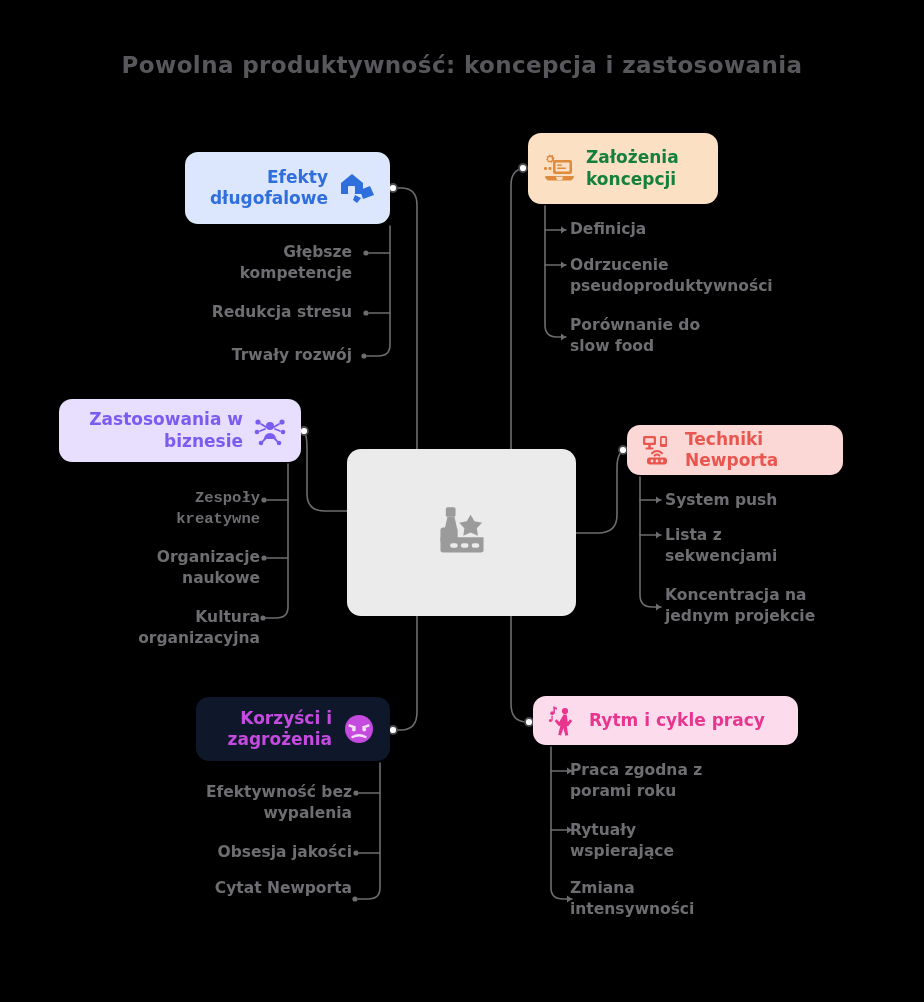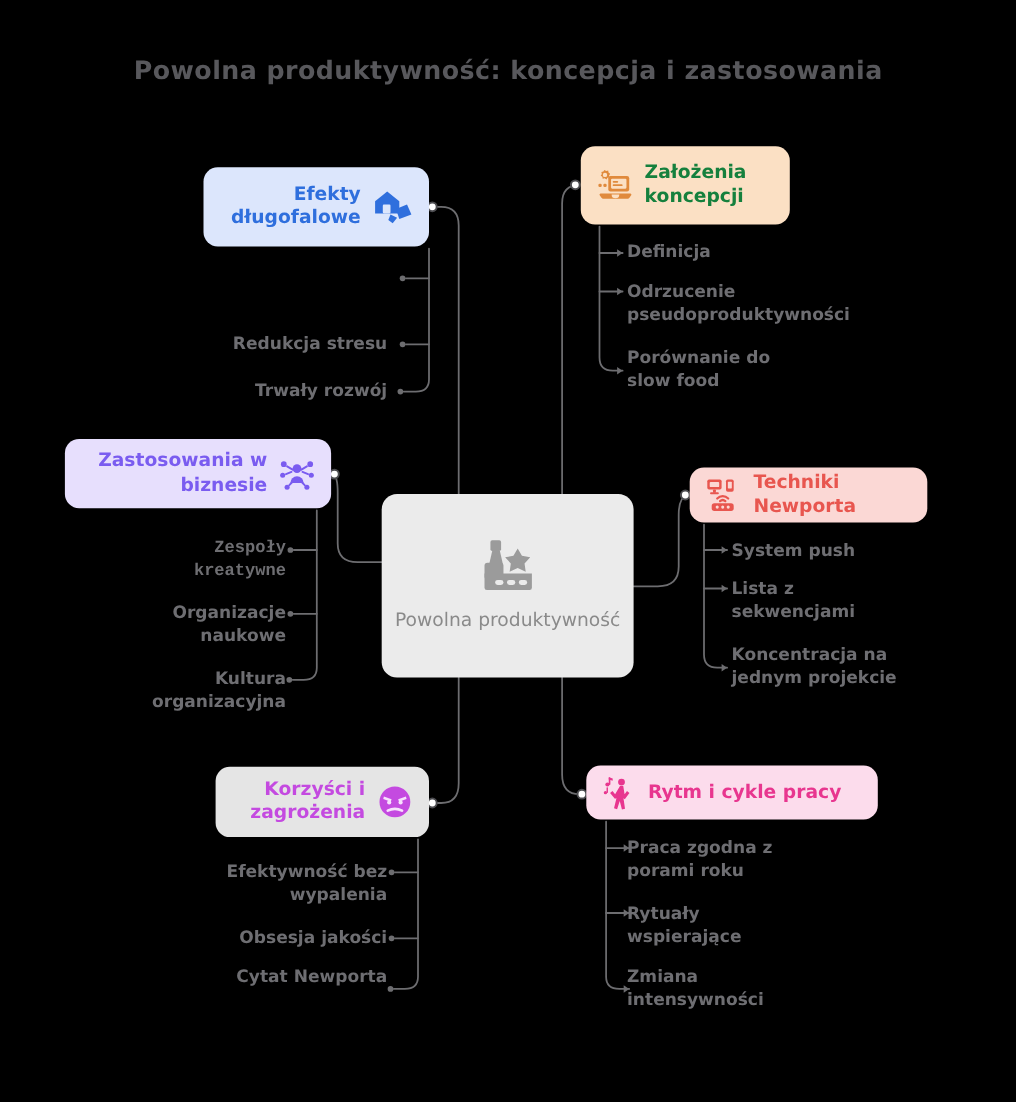--- a/index.html
+++ b/index.html
@@ -95,21 +95,21 @@
   #node-zastosowania {
     left: 59px; top: 399px; width: 242px; height: 63px;
     background: #e7dffd; color: #7a5cf0;
   }
   #node-techniki {
     left: 627px; top: 425px; width: 216px; height: 50px;
     background: #fbd8d5; color: #e8564f;
   }
   #node-korzysci {
     left: 196px; top: 697px; width: 194px; height: 64px;
-    background: #e5e5e5; color: #c44ae0;
+    background: #0f172a; color: #c44ae0;
   }
   #node-rytm {
     left: 533px; top: 696px; width: 265px; height: 49px;
     background: #fcdcec; color: #e8368f;
   }
 
   
   .leaf {
     position: absolute;
     font-size: 15.5px;
@@ -212,36 +212,36 @@
         <rect x="12" y="21" width="16" height="14" rx="2.5"></rect>
         <path d="M12 30 h40 v12 a2 2 0 0 1 -2 2 H14 a2 2 0 0 1 -2 -2 z"></path>
         <path d="M40 9 l3.6 6.1 7 1.3 -4.8 5.2 1 7-6.8-3.1 -6.8 3.1 1-7 -4.8-5.2 7-1.3 z"></path>
         <g fill="#ebebeb">
           <rect x="21" y="35.5" width="7" height="4.2" rx="2.1"></rect>
           <rect x="31" y="35.5" width="7" height="4.2" rx="2.1"></rect>
           <rect x="41" y="35.5" width="7" height="4.2" rx="2.1"></rect>
         </g>
       </svg>
     </span>
-    <div class="central-label">Powolna
-produktywność</div>
   </div>
 
   <div class="node right-align" id="node-efekty">
     <span class="txt">Efekty
 długofalowe</span>
     <span class="ic">
       <svg width="38" height="34" viewBox="0 0 38 34" fill="#2f6fdd">
         <path d="M14 3 L25 12 V23 H3 V12 Z"></path>
         <rect x="10" y="15" width="7" height="8" rx="1" fill="#dce6fc"></rect>
         <path d="M22 19 l10 -4 4 9 -11 4 z"></path>
         <path d="M17 24 l6 3 -4 5 -4 -3 z"></path>
       </svg>
     </span>
   </div>
+  <div class="leaf r" style="left:180px; top:242px; width:172px;">Głębsze
+kompetencje</div>
   <div class="leaf r" style="left:150px; top:302px; width:202px;">Redukcja stresu</div>
   <div class="leaf r" style="left:150px; top:345px; width:202px;">Trwały rozwój</div>
 
   <div class="node left-align" id="node-zalozenia">
     <span class="ic">
       <svg width="34" height="32" viewBox="0 0 34 32" fill="#e08a3c">
         <path d="M7.5 1.5 l1.6 1 1.8 -.4 .3 1.8 1.5 1 -1 1.6 .4 1.8 -1.8 .3 -1 1.5 -1.6 -1 -1.8 .4 -.3 -1.8 -1.5 -1 1 -1.6 -.4 -1.8 1.8 -.3z"></path>
         <circle cx="8" cy="6" r="2" fill="#fbe0c4"></circle>
         <rect x="11" y="7" width="19" height="14" rx="2"></rect>
         <rect x="13.5" y="9.5" width="14" height="9" rx="1" fill="#fbe0c4"></rect>

